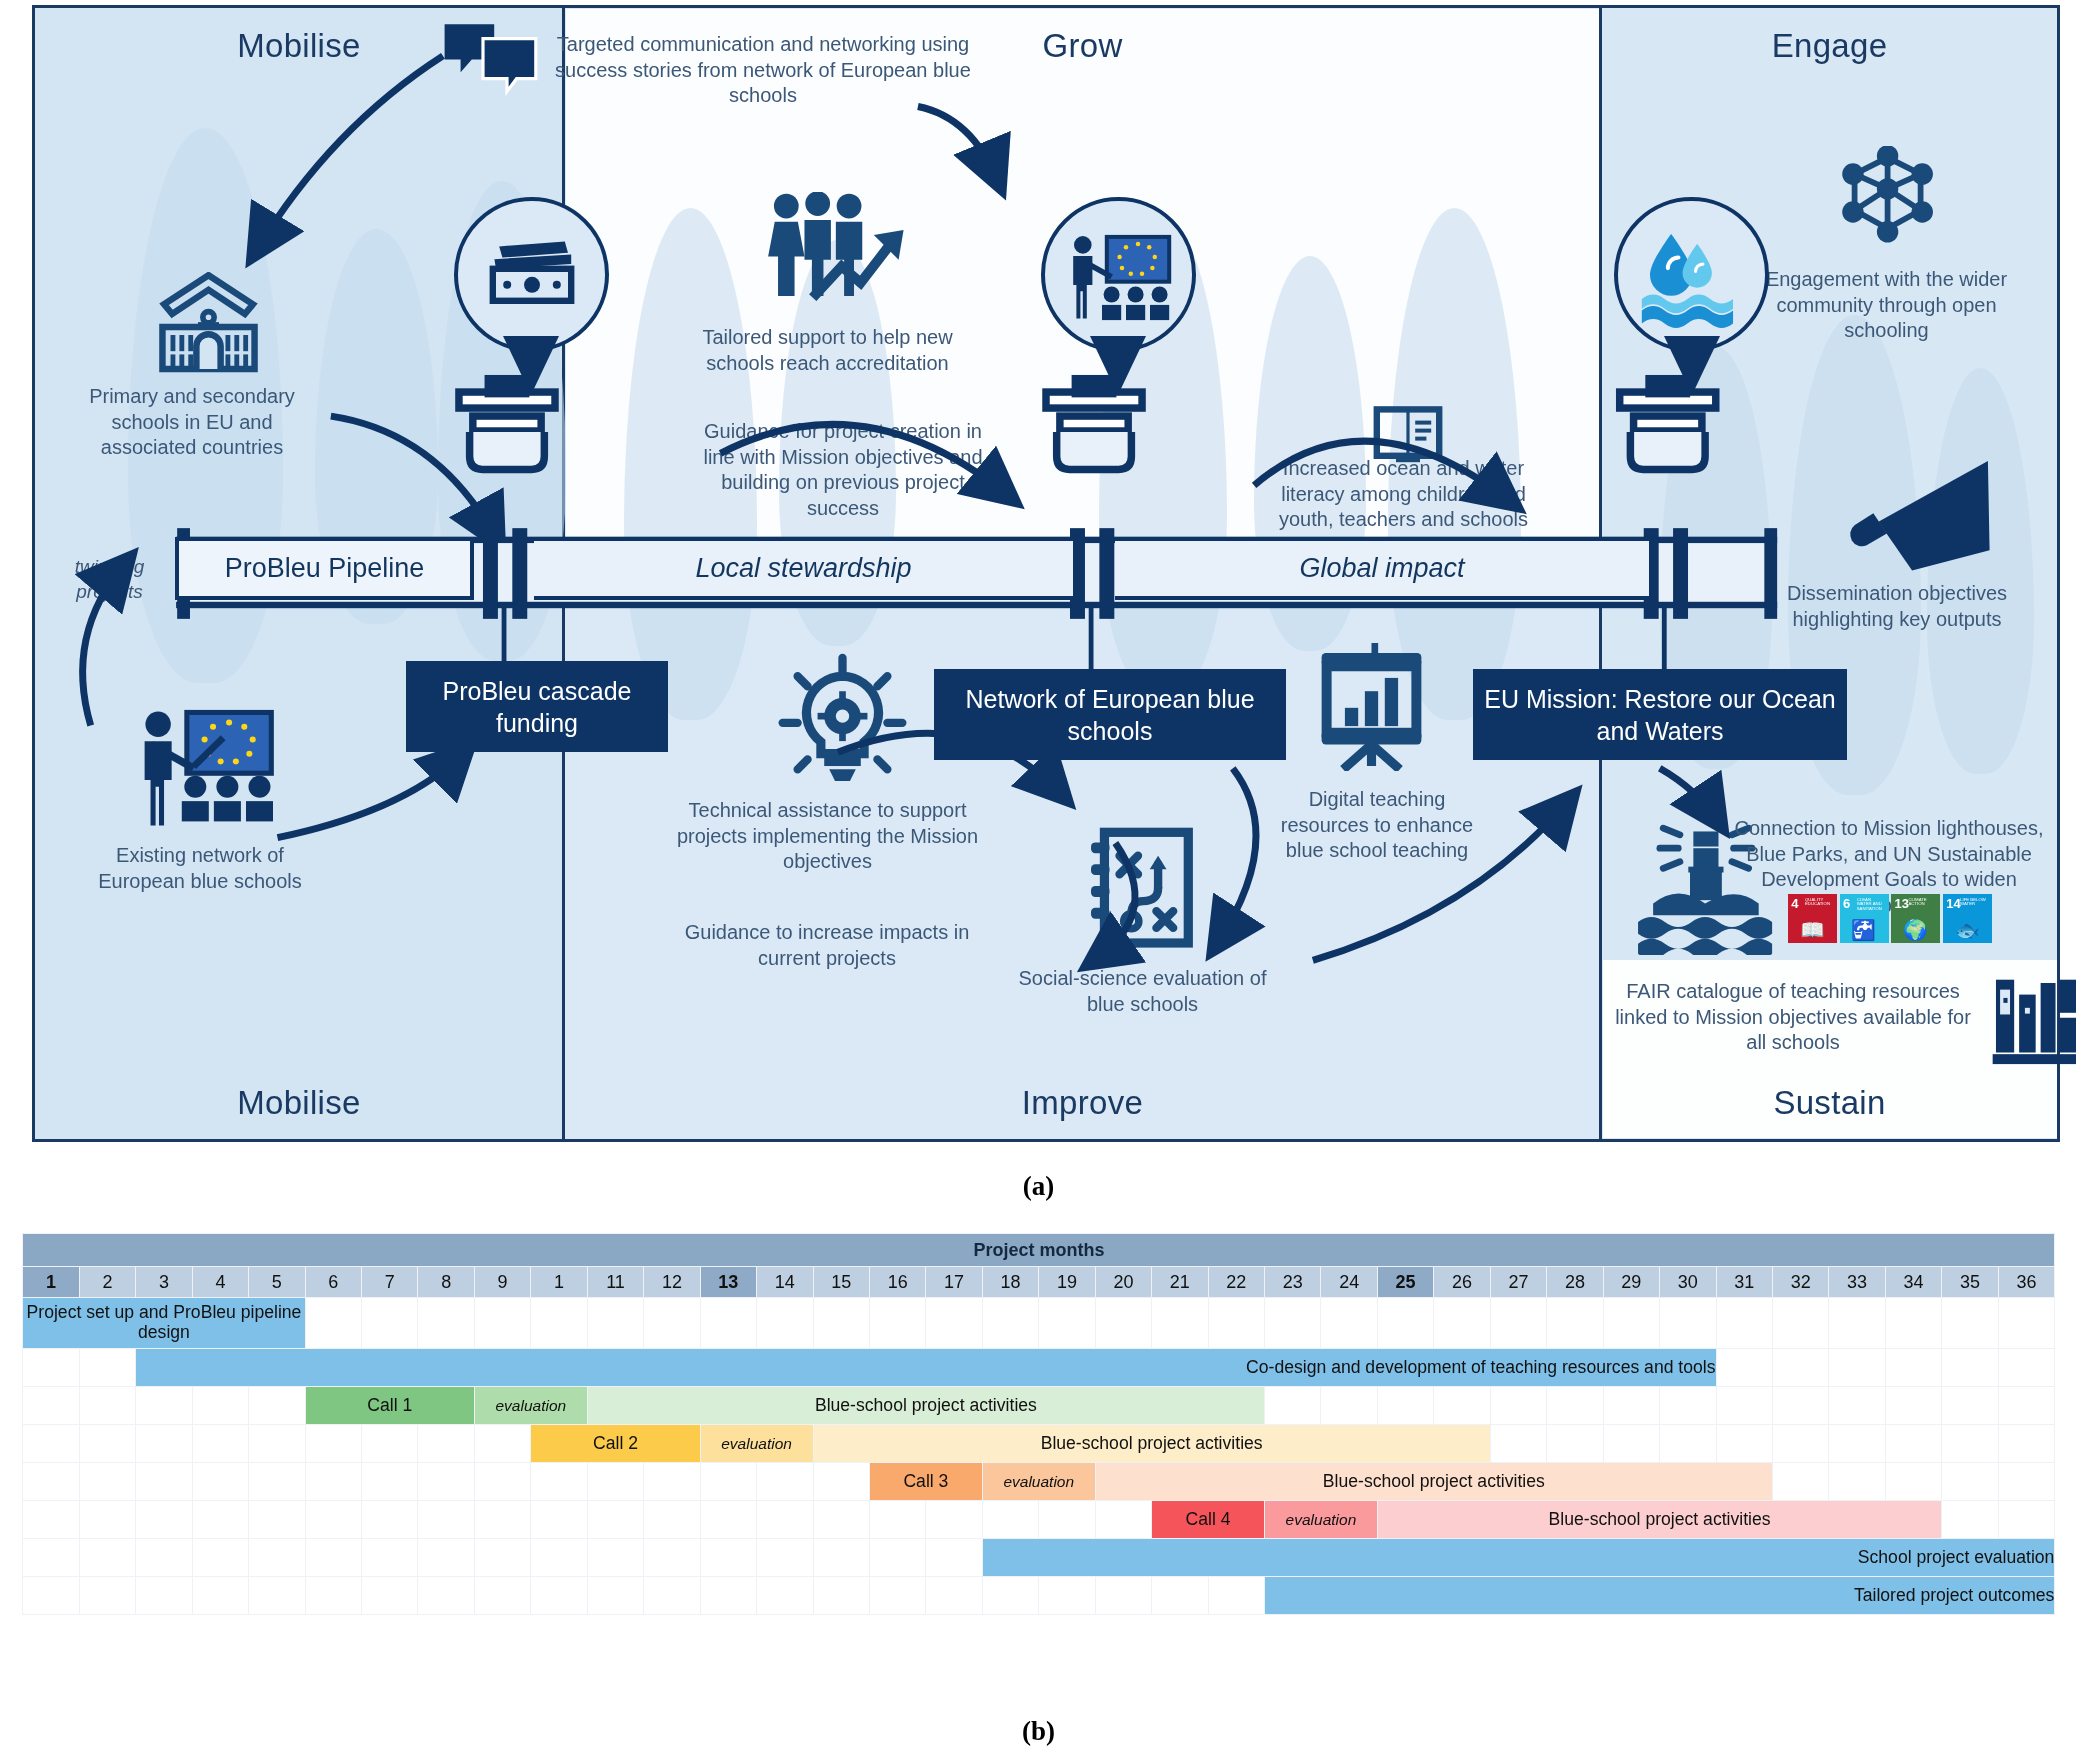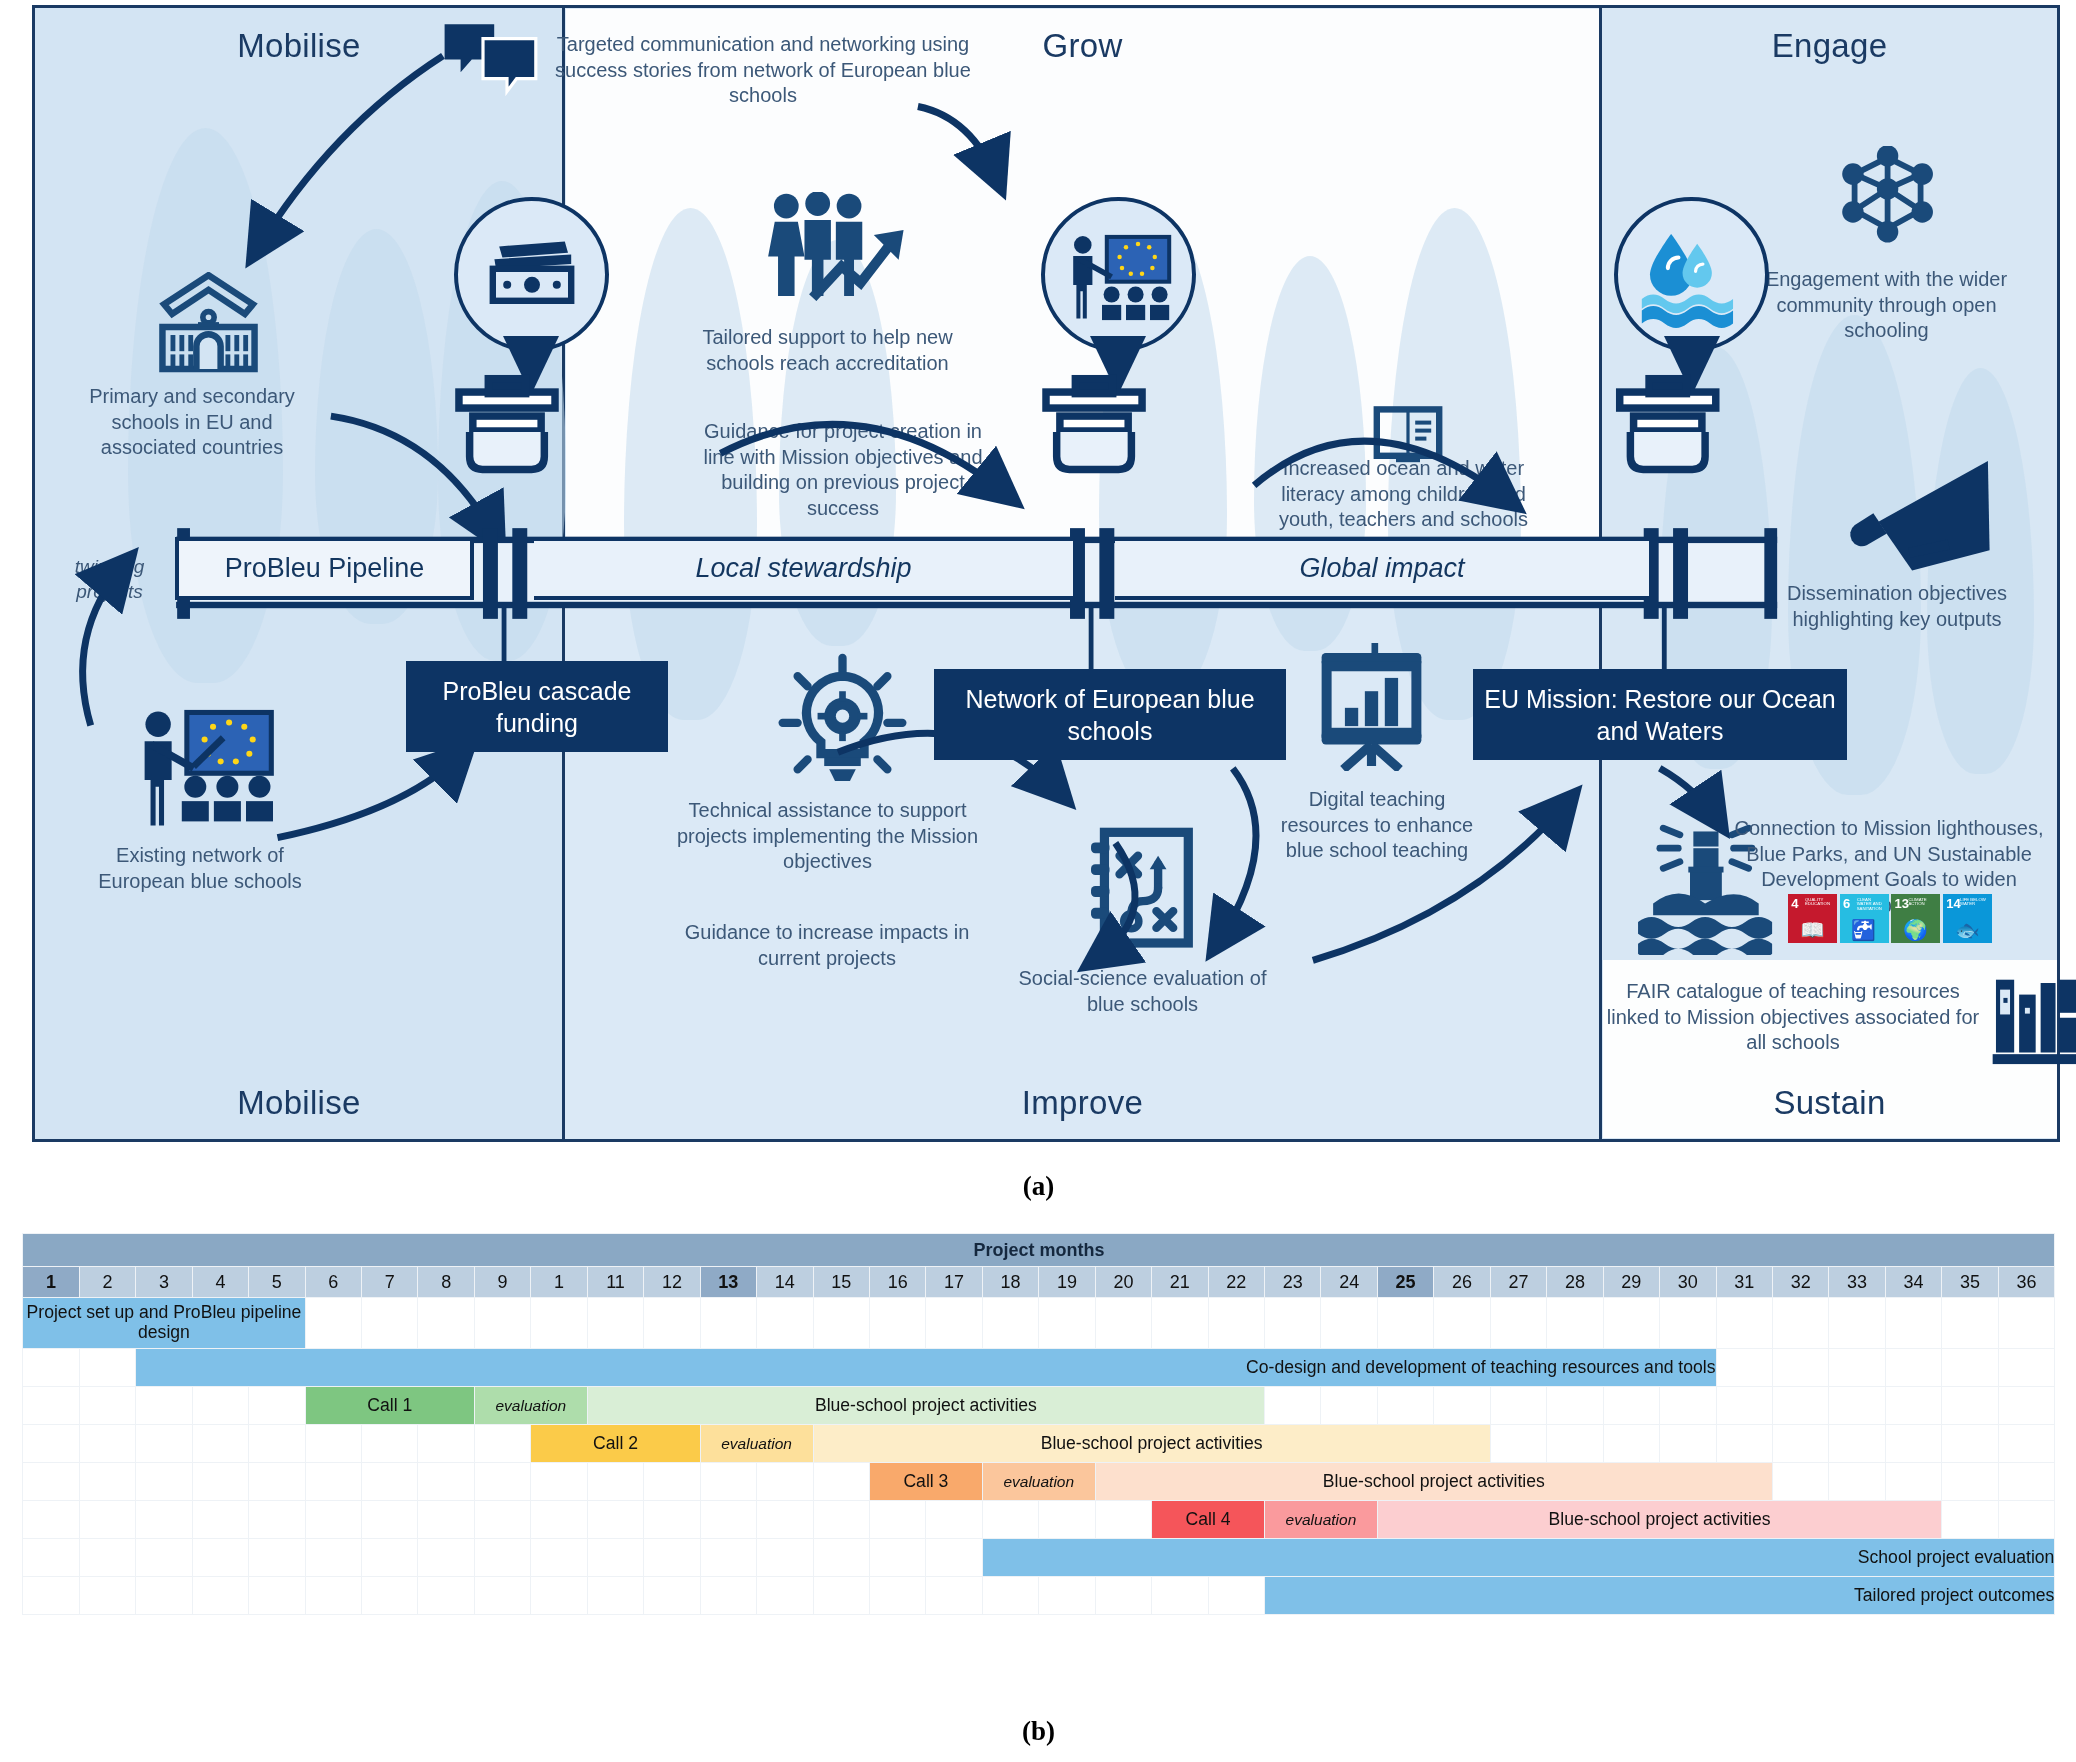--- a/index.html
+++ b/index.html
@@ -378,21 +378,21 @@
         <span style="position:absolute;left:17px;top:3.7px;font-size:4.3px;line-height:1.05;width:30px;">CLIMATE ACTION</span>
         <span style="position:absolute;left:0;right:0;bottom:3.2px;text-align:center;font-size:20px;line-height:1;">🌍</span>
       </div>
       <div style="width: 49px; height: 49px; background: rgb(10, 151, 217); color: rgb(255, 255, 255); position: relative; font-family: &quot;Liberation Sans&quot;, sans-serif;">
         <span style="position:absolute;left:3.2px;top:2.1px;font-size:13px;font-weight:bold;">14</span>
         <span style="position:absolute;left:17px;top:3.7px;font-size:4.3px;line-height:1.05;width:30px;">LIFE BELOW WATER</span>
         <span style="position:absolute;left:0;right:0;bottom:3.2px;text-align:center;font-size:20px;line-height:1;">🐟</span>
       </div>
     </div>
 
-  <div class="note" style="left:1574px;top:974px;width:374px;">FAIR catalogue of teaching resources linked to Mission objectives associated for all schools</div>
+  <div class="note" style="left:1574px;top:974px;width:374px;">FAIR catalogue of teaching resources linked to Mission objectives available for all schools</div>
   <div class="icon-abs" style="left:1959px;top:966px;">
     <svg width="91" height="96" viewBox="0 0 110 115">
       <g fill="#0d3464">
         <rect x="6" y="10" width="22" height="88"></rect>
         <rect x="11" y="22" width="12" height="30" fill="#dbe9f6"></rect>
         <rect x="15" y="32" width="5" height="6" fill="#0d3464"></rect>
         <rect x="34" y="28" width="20" height="70"></rect>
         <rect x="41" y="44" width="6" height="7" fill="#dbe9f6"></rect>
         <rect x="60" y="14" width="18" height="84"></rect>
         <rect x="82" y="10" width="24" height="40"></rect>

